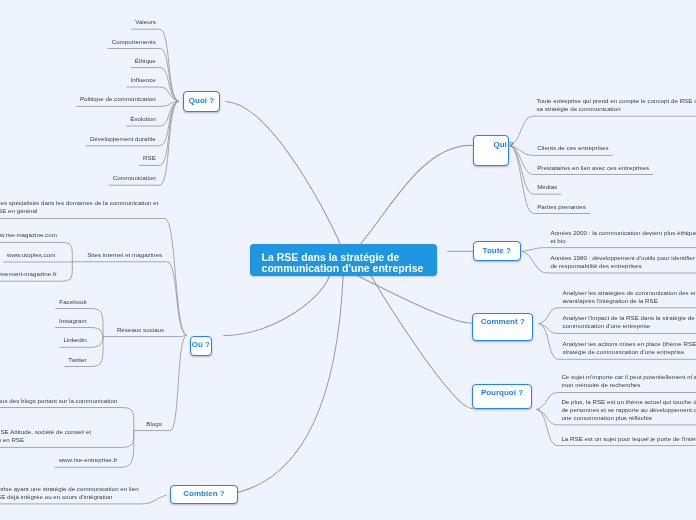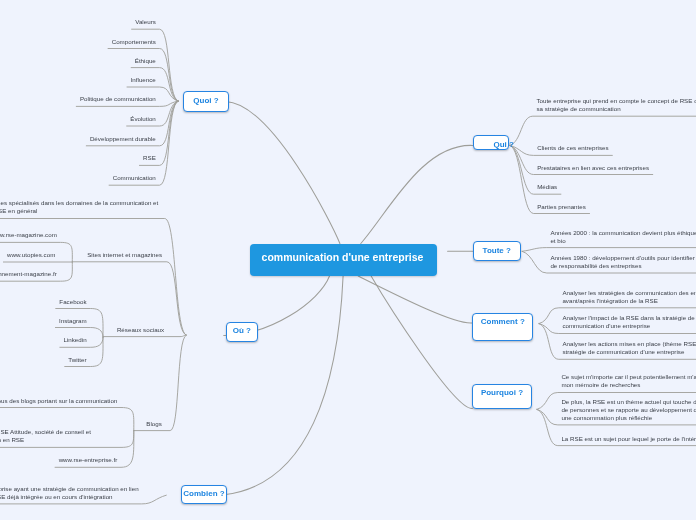--- a/index.html
+++ b/index.html
@@ -67,41 +67,42 @@
       <path d="M 55.040625000000006 467.3 L 121 467.3 C 135.08 467.3 133.8 454.9200000000001 133.8 430.6" fill="none" stroke="#9e9e99" stroke-width="0.9" stroke-linecap="round"></path>
       <path d="M 225.8 101.4 C 271.8 103.4 331.9 223.5 339.9 243.5" fill="none" stroke="#9e9e99" stroke-width="1.05" stroke-linecap="round"></path>
       <path d="M 360.8 243.5 C 388.8 211.5 422.5 143.4 472.5 145.4" fill="none" stroke="#9e9e99" stroke-width="1.05" stroke-linecap="round"></path>
       <path d="M 447.6 251.2 L 472.6 251.2" fill="none" stroke="#9e9e99" stroke-width="1.05" stroke-linecap="round"></path>
       <path d="M 358.2 276 C 394.2 294 454.4 324.9 472.4 322.9" fill="none" stroke="#9e9e99" stroke-width="1.05" stroke-linecap="round"></path>
       <path d="M 371.1 276 C 385.1 300 454.4 410.4 472.4 408.4" fill="none" stroke="#9e9e99" stroke-width="1.05" stroke-linecap="round"></path>
       <path d="M 223.7 335.5 C 269.7 335.5 319.5 302 329.5 276" fill="none" stroke="#9e9e99" stroke-width="1.05" stroke-linecap="round"></path>
       <path d="M 224.0 494.8 C 309.0 484.8 338.1 386.0 343.1 276" fill="none" stroke="#9e9e99" stroke-width="1.05" stroke-linecap="round"></path>
     </svg>
 <div class="node root-node" style="left: 250px; top: 243.5px; width: 186.5px; height: 32.5px;">
+      <div>La RSE dans la stratégie de</div>
       <div>communication d'une entreprise</div>
     </div>
-    <div class="node topic-node" style="left: 183px; top: 91px; width: 46px; height: 20.5px; line-height: 17.1px;">
+    <div class="node topic-node" style="left: 183px; top: 91px; width: 37px; height: 20.5px; line-height: 17.1px;">
       <span>Quoi ?</span>
     </div>
-    <div class="node topic-node" style="left: 472.5px; top: 135px; width: 36.8px; height: 15px; line-height: 17.3px; padding-left: 20px;">
+    <div class="node topic-node" style="left: 472.5px; top: 135px; width: 36.8px; height: 31px; line-height: 17.3px; padding-left: 20px;">
       <span>Qui ?</span>
     </div>
     <div class="node topic-node" style="left: 472.5px; top: 240.9px; width: 48.5px; height: 20.5px; line-height: 17.1px;">
       <span>Toute ?</span>
     </div>
     <div class="node topic-node" style="left: 472.4px; top: 313px; width: 60.8px; height: 28px; line-height: 16.4px;">
       <span>Comment ?</span>
     </div>
     <div class="node topic-node" style="left: 472.4px; top: 384px; width: 59.2px; height: 25px; line-height: 16px;">
       <span>Pourquoi ?</span>
     </div>
-    <div class="node topic-node" style="left: 189.9px; top: 322px; width: 32px; height: 20.3px; line-height: 16.9px; margin-left: 36px;">
+    <div class="node topic-node" style="left: 189.9px; top: 336px; width: 22px; height: 20.3px; line-height: 16.9px;">
       <span>Où ?</span>
     </div>
-    <div class="node topic-node" style="left: 181px; top: 485.2px; width: 46px; height: 19.2px; line-height: 15.8px;">
+    <div class="node topic-node" style="left: 170px; top: 485.2px; width: 68px; height: 19.2px; line-height: 15.8px;">
       <span>Combien ?</span>
     </div>
     <div class="node leaf" style="right: 540.2px; top: 18.2px; text-align: right;">
       <div>Valeurs</div>
     </div>
     <div class="node leaf" style="right: 540.2px; top: 37.5px; text-align: right;">
       <div>Comportements</div>
     </div>
     <div class="node leaf" style="right: 540.2px; top: 56.6px; text-align: right;">
       <div>Éthique</div>

